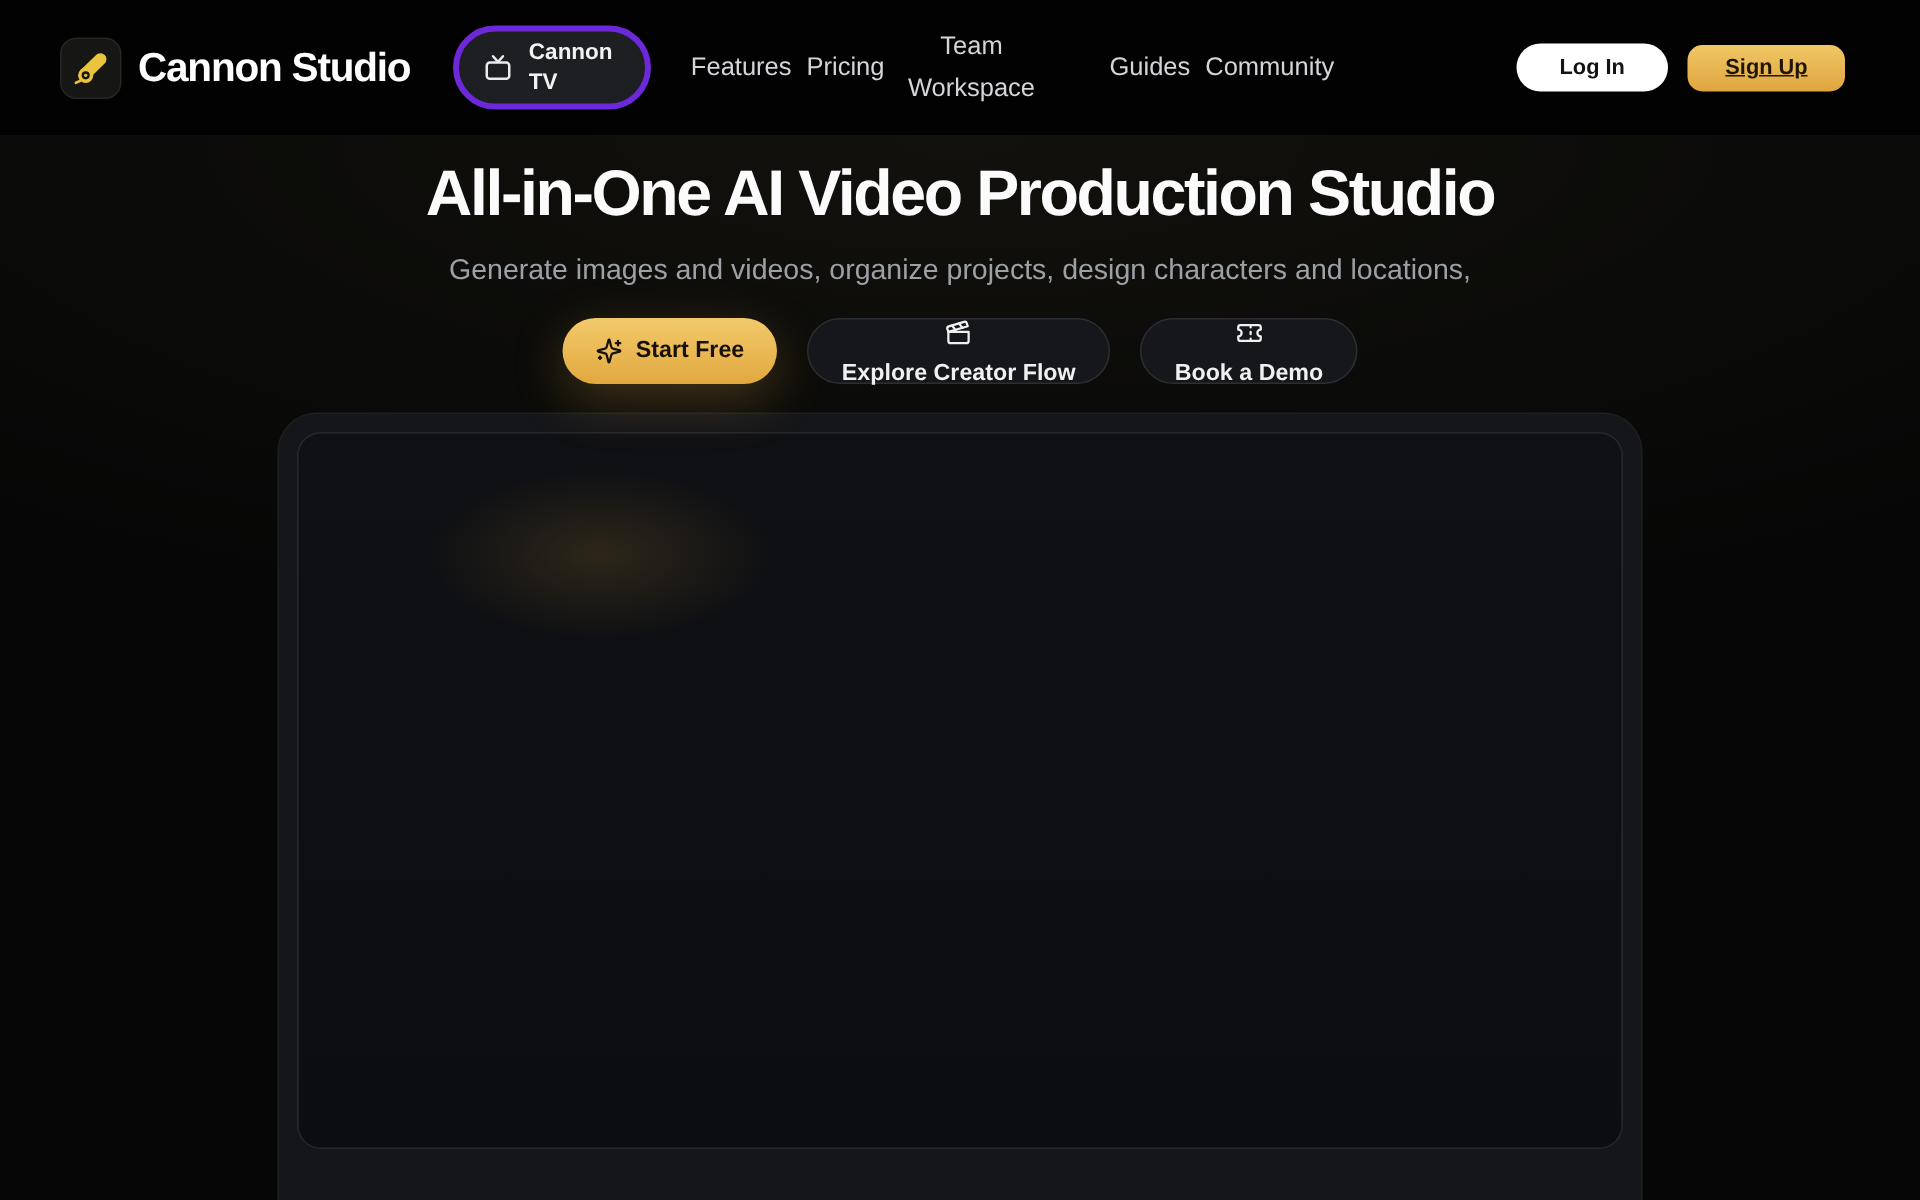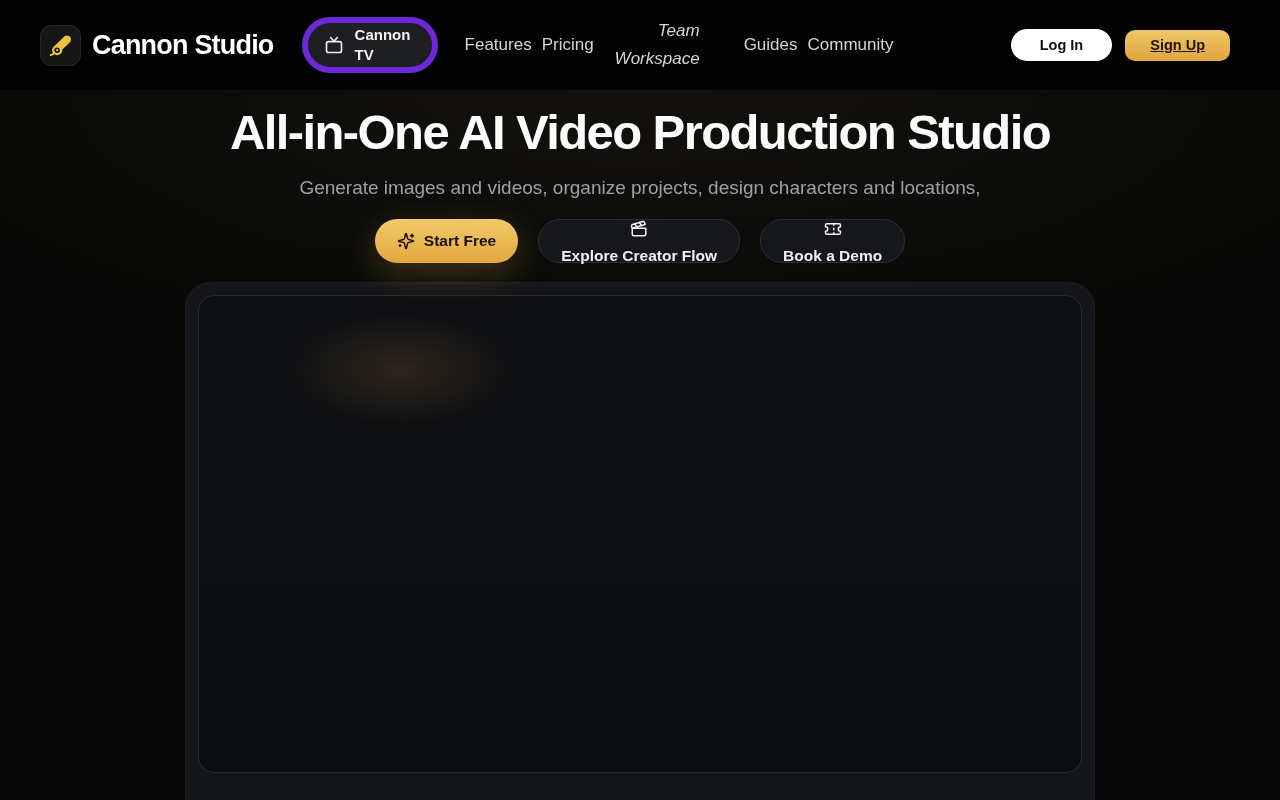--- a/index.html
+++ b/index.html
@@ -38,21 +38,21 @@
     color: #ffffff;
     white-space: nowrap;
     cursor: pointer;
   }
   .cannon-tv-pill {
     margin-left: 28px;
     height: 56px;
     padding: 0 19px 0 16px;
     border-radius: 28px;
     background: #1e1f23;
-    border: 6px solid #6d28d9;
+    border: 4px solid #6d28d9;
     display: flex; align-items: center; gap: 11px;
     cursor: pointer;
     flex: 0 0 auto;
   }
   .cannon-tv-pill svg { width: 20px; height: 20px; color: #ececec; flex: 0 0 auto; }
   .cannon-tv-pill .pill-label {
     font-size: 15px; font-weight: 700; color: #f2f2f2;
     line-height: 20px; width: 58px; text-align: left;
   }
   .nav-links {
@@ -64,22 +64,21 @@
   .nav-link {
     font-size: 17px;
     color: #d4d5d9;
     cursor: pointer;
     white-space: nowrap;
   }
   .nav-link.wrap {
     width: 96px;
     white-space: normal;
     line-height: 28px;
-    text-align: right;
-    font-style: italic;
+    text-align: center;
   }
   .nav-link.gap-before { margin-left: 34px; }
   .nav-spacer { flex: 1; }
   .login-btn {
     height: 31px;
     padding: 16px 29px;
     border: none;
     border-radius: 16px;
     background: #ffffff;
     color: #121212;
@@ -115,21 +114,21 @@
   }
   .hero-glow {
     position: absolute;
     left: 240px; top: 200px;
     width: 320px; height: 160px;
     background: radial-gradient(closest-side, rgba(226,172,62,0.14), rgba(226,172,62,0) 70%);
     pointer-events: none;
   }
   .hero-title {
     padding-top: 15px;
-    font-size: 49px;
+    font-size: 43px;
     font-weight: 800;
     letter-spacing: -1.6px;
     line-height: 1.14;
     color: #fbfbfb;
   }
   .hero-subtitle {
     margin-top: 13px;
     font-size: 19px;
     line-height: 28px;
     color: #9da0a5;

